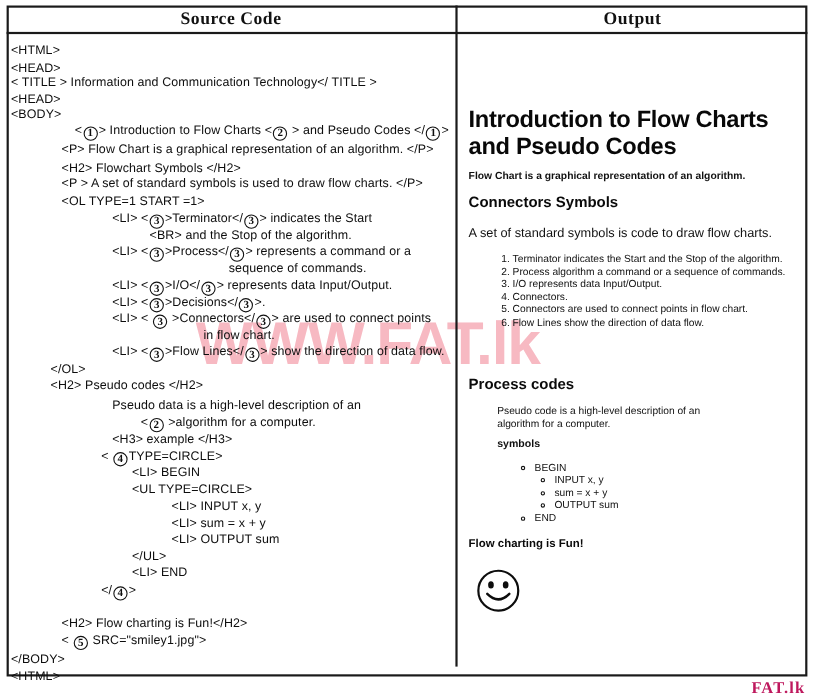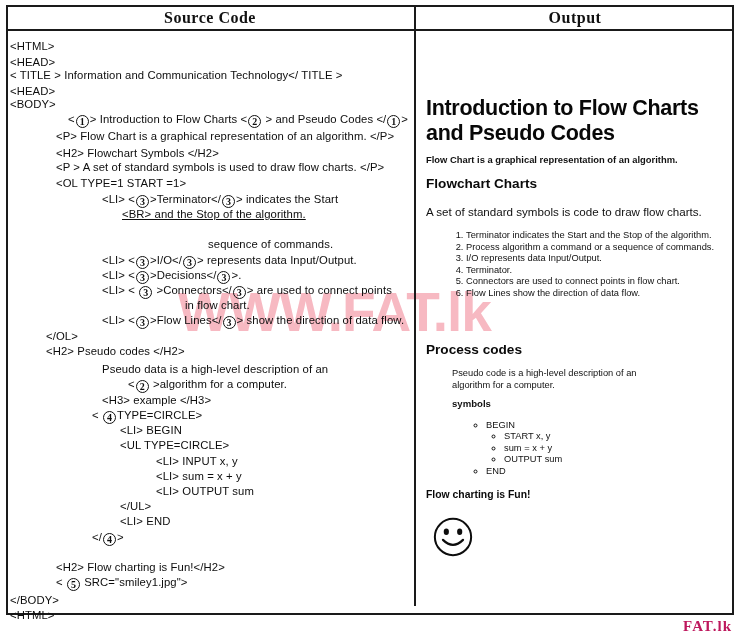--- a/index.html
+++ b/index.html
@@ -263,21 +263,22 @@
     <div class="code-line" style="left: 0px; top: 20px;">&lt;HEAD&gt;</div>
     <div class="code-line" style="left: 0px; top: 33px;">&lt; TITLE &gt; Information and Communication Technology&lt;/ TITLE &gt;</div>
     <div class="code-line" style="left: 0px; top: 49px;">&lt;HEAD&gt;</div>
     <div class="code-line" style="left: 0px; top: 62px;">&lt;BODY&gt;</div>
     <div class="code-line" style="left: 58px; top: 77px;">&lt;<span class="circ">1</span>&gt; Introduction to Flow Charts &lt;<span class="circ">2</span> &gt; and Pseudo Codes &lt;/<span class="circ">1</span>&gt;</div>
     <div class="code-line" style="left: 46px; top: 94px;">&lt;P&gt; Flow Chart is a graphical representation of an algorithm. &lt;/P&gt;</div>
     <div class="code-line" style="left: 46px; top: 111px;">&lt;H2&gt; Flowchart Symbols &lt;/H2&gt;</div>
     <div class="code-line" style="left: 46px; top: 125px;">&lt;P &gt; A set of standard symbols is used to draw flow charts. &lt;/P&gt;</div>
     <div class="code-line" style="left: 46px; top: 141px;">&lt;OL TYPE=1 START =1&gt;</div>
     <div class="code-line" style="left: 92px; top: 157px;">&lt;LI&gt; &lt;<span class="circ">3</span>&gt;Terminator&lt;/<span class="circ">3</span>&gt; indicates the Start</div>
-    <div class="code-line" style="left: 112px; top: 172px; text-decoration: underline;">&lt;BR&gt; and the Stop of the algorithm.</div>
+    <div class="code-line" style="left: 126px; top: 172px;">&lt;BR&gt; and the Stop of the algorithm.</div>
+    <div class="code-line" style="left: 92px; top: 187px;">&lt;LI&gt; &lt;<span class="circ">3</span>&gt;Process&lt;/<span class="circ">3</span>&gt; represents a command or a</div>
     <div class="code-line" style="left: 198px; top: 202px;">sequence of commands.</div>
     <div class="code-line" style="left: 92px; top: 218px;">&lt;LI&gt; &lt;<span class="circ">3</span>&gt;I/O&lt;/<span class="circ">3</span>&gt; represents data Input/Output.</div>
     <div class="code-line" style="left: 92px; top: 233px;">&lt;LI&gt; &lt;<span class="circ">3</span>&gt;Decisions&lt;/<span class="circ">3</span>&gt;.</div>
     <div class="code-line" style="left: 92px; top: 248px;">&lt;LI&gt; &lt; <span class="circ">3</span> &gt;Connectors&lt;/<span class="circ">3</span>&gt; are used to connect points</div>
     <div class="code-line" style="left: 175px; top: 263px;">in flow chart.</div>
     <div class="code-line" style="left: 92px; top: 278px;">&lt;LI&gt; &lt;<span class="circ">3</span>&gt;Flow Lines&lt;/<span class="circ">3</span>&gt; show the direction of data flow.</div>
     <div class="code-line" style="left: 36px; top: 294px;">&lt;/OL&gt;</div>
     <div class="code-line" style="left: 36px; top: 309px;">&lt;H2&gt; Pseudo codes &lt;/H2&gt;</div>
     <div class="code-line" style="left: 92px; top: 327px;">Pseudo data is a high-level description of an</div>
     <div class="code-line" style="left: 118px; top: 342px;">&lt;<span class="circ">2</span> &gt;algorithm for a computer.</div>
@@ -296,42 +297,42 @@
     <div class="code-line" style="left: 0px; top: 558px;">&lt;/BODY&gt;</div>
     <div class="code-line" style="left: 0px; top: 573px;">&lt;HTML&gt;</div>
   </div>
 
 <div id="output-pane">
 
   <div class="out-abs" id="out-title">Introduction to Flow Charts and Pseudo Codes</div>
 
   <div class="out-abs" id="out-intro">Flow Chart is a graphical representation of an algorithm.</div>
 
-  <div class="out-abs" id="out-h2-symbols">Flowchart Charts</div>
+  <div class="out-abs" id="out-h2-symbols">Connectors Symbols</div>
 
   <div class="out-abs" id="out-symbols-p">A set of standard symbols is code to draw flow charts.</div>
 
   <ol class="out-abs" id="out-ol">
       <li>Terminator indicates the Start and the Stop of the algorithm.</li>
       <li>Process algorithm a command or a sequence of commands.</li>
       <li>I/O represents data Input/Output.</li>
-      <li>Terminator.</li>
+      <li>Connectors.</li>
       <li>Connectors are used to connect points in flow chart.</li>
       <li>Flow Lines show the direction of data flow.</li>
     </ol>
 
   <div class="out-abs" id="out-h2-pseudo">Process codes</div>
 
   <div class="out-abs" id="out-pseudo-p">Pseudo code is a high-level description of an algorithm for a computer.</div>
 
   <div class="out-abs" id="out-h3-example">symbols</div>
 
   <ul class="out-abs" id="out-ul">
       <li>BEGIN<ul>
-          <li>START x, y</li>
+          <li>INPUT x, y</li>
           <li>sum = x + y</li>
           <li>OUTPUT sum</li>
         </ul></li>
       <li>END</li>
     </ul>
 
   <div class="out-abs" id="out-fun">Flow charting is Fun!</div>
 
   <svg id="smiley-icon" viewBox="0 0 44 44">
     <circle cx="22" cy="22" r="19" fill="none" stroke="#0d0d0d" stroke-width="2.1"></circle>

